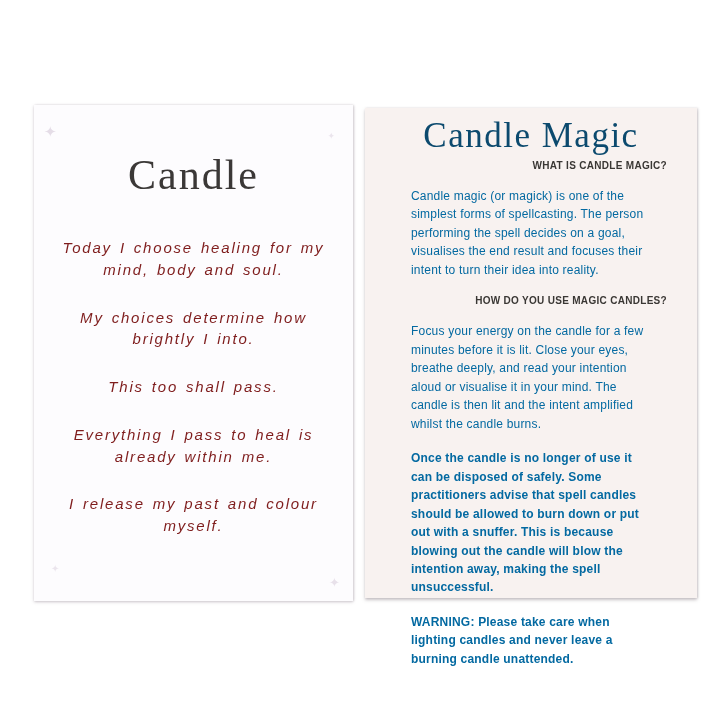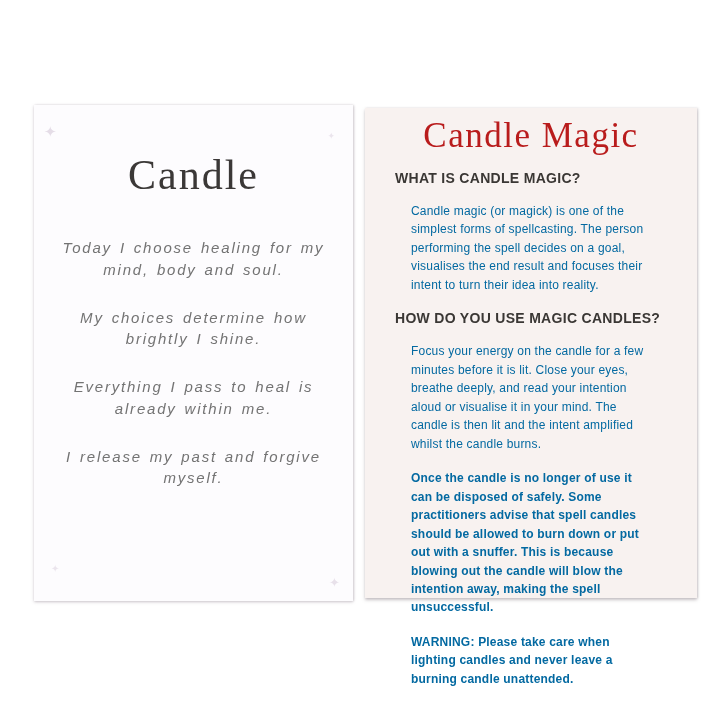--- a/index.html
+++ b/index.html
@@ -37,21 +37,21 @@
     letter-spacing: 0.4px;
     color: #4d4d4d;
     margin: 32px 0 0 0;
   }
   .affirmation {
     font-style: italic;
     font-size: 15px;
     letter-spacing: 1.8px;
     word-spacing: 2px;
     line-height: 1.45;
-    color: #737373;
+    color: #7f1d1d;
     margin: 26px 0 0 0;
   }
   .affirmation.first { margin-top: 38px; }
 
   .sparkle {
     position: absolute;
     color: #ddd3e0;
     pointer-events: none;
   }
   .sparkle-1 { left: 10px;  top: 18px;  font-size: 15px; opacity: 0.75; }
@@ -66,31 +66,32 @@
     background: #f8f2f0;
     box-shadow: 0 2px 3px rgba(150,140,145,0.5), 1px 0 2px rgba(150,140,145,0.3);
     padding: 0 30px;
     text-align: left;
   }
   .right-title {
     font-family: "Liberation Serif", serif;
     font-weight: normal;
     font-size: 35px;
     letter-spacing: 1.5px;
-    color: #b91c1c;
+    color: #0c4a6e;
     margin: 8px 0 0 0;
     text-align: center;
     white-space: nowrap;
   }
   .section-heading {
-    font-size: 14px;
+    font-size: 10px;
     font-weight: bold;
     letter-spacing: 0.3px;
     color: #3a3734;
-    margin: 14px 0 3px 0;
+    margin: 4px 0 3px 0;
+    text-align: right;
   }
   .rp {
     font-size: 12px;
     line-height: 1.54;
     letter-spacing: 0.2px;
     color: #0369a1;
     margin: 16px;
   }
   .rp + .rp { margin-top: 12px; font-weight: bold; }
   .warning { margin-top: 13px; }
@@ -103,23 +104,24 @@
   <div class="card card-left">
     <span class="sparkle sparkle-1">✦</span>
     <span class="sparkle sparkle-2">✦</span>
     <span class="sparkle sparkle-3">✦</span>
     <span class="sparkle sparkle-4">✦</span>
 
     <h1 class="left-title">Candle</h1>
 
 
     <p class="affirmation first">Today I choose healing for my mind, body and soul.</p>
-    <p class="affirmation">My choices determine how brightly I shine.</p>
+    <p class="affirmation">My choices determine how brightly I into.</p>
+    <p class="affirmation">This too shall pass.</p>
     <p class="affirmation">Everything I pass to heal is already within me.</p>
-    <p class="affirmation">I release my past and forgive myself.</p>
+    <p class="affirmation">I release my past and colour myself.</p>
   </div>
 
   <div class="card card-right">
     <h1 class="right-title">Candle Magic</h1>
 
     <h2 class="section-heading">WHAT IS CANDLE MAGIC?</h2>
     <p class="rp">Candle magic (or magick) is one of the simplest forms of spellcasting. The person performing the spell decides on a goal, visualises the end result and focuses their intent to turn their idea into reality.</p>
 
     <h2 class="section-heading">HOW DO YOU USE MAGIC CANDLES?</h2>
     <p class="rp">Focus your energy on the candle for a few minutes before it is lit. Close your eyes, breathe deeply, and read your intention aloud or visualise it in your mind. The candle is then lit and the intent amplified whilst the candle burns.</p>

